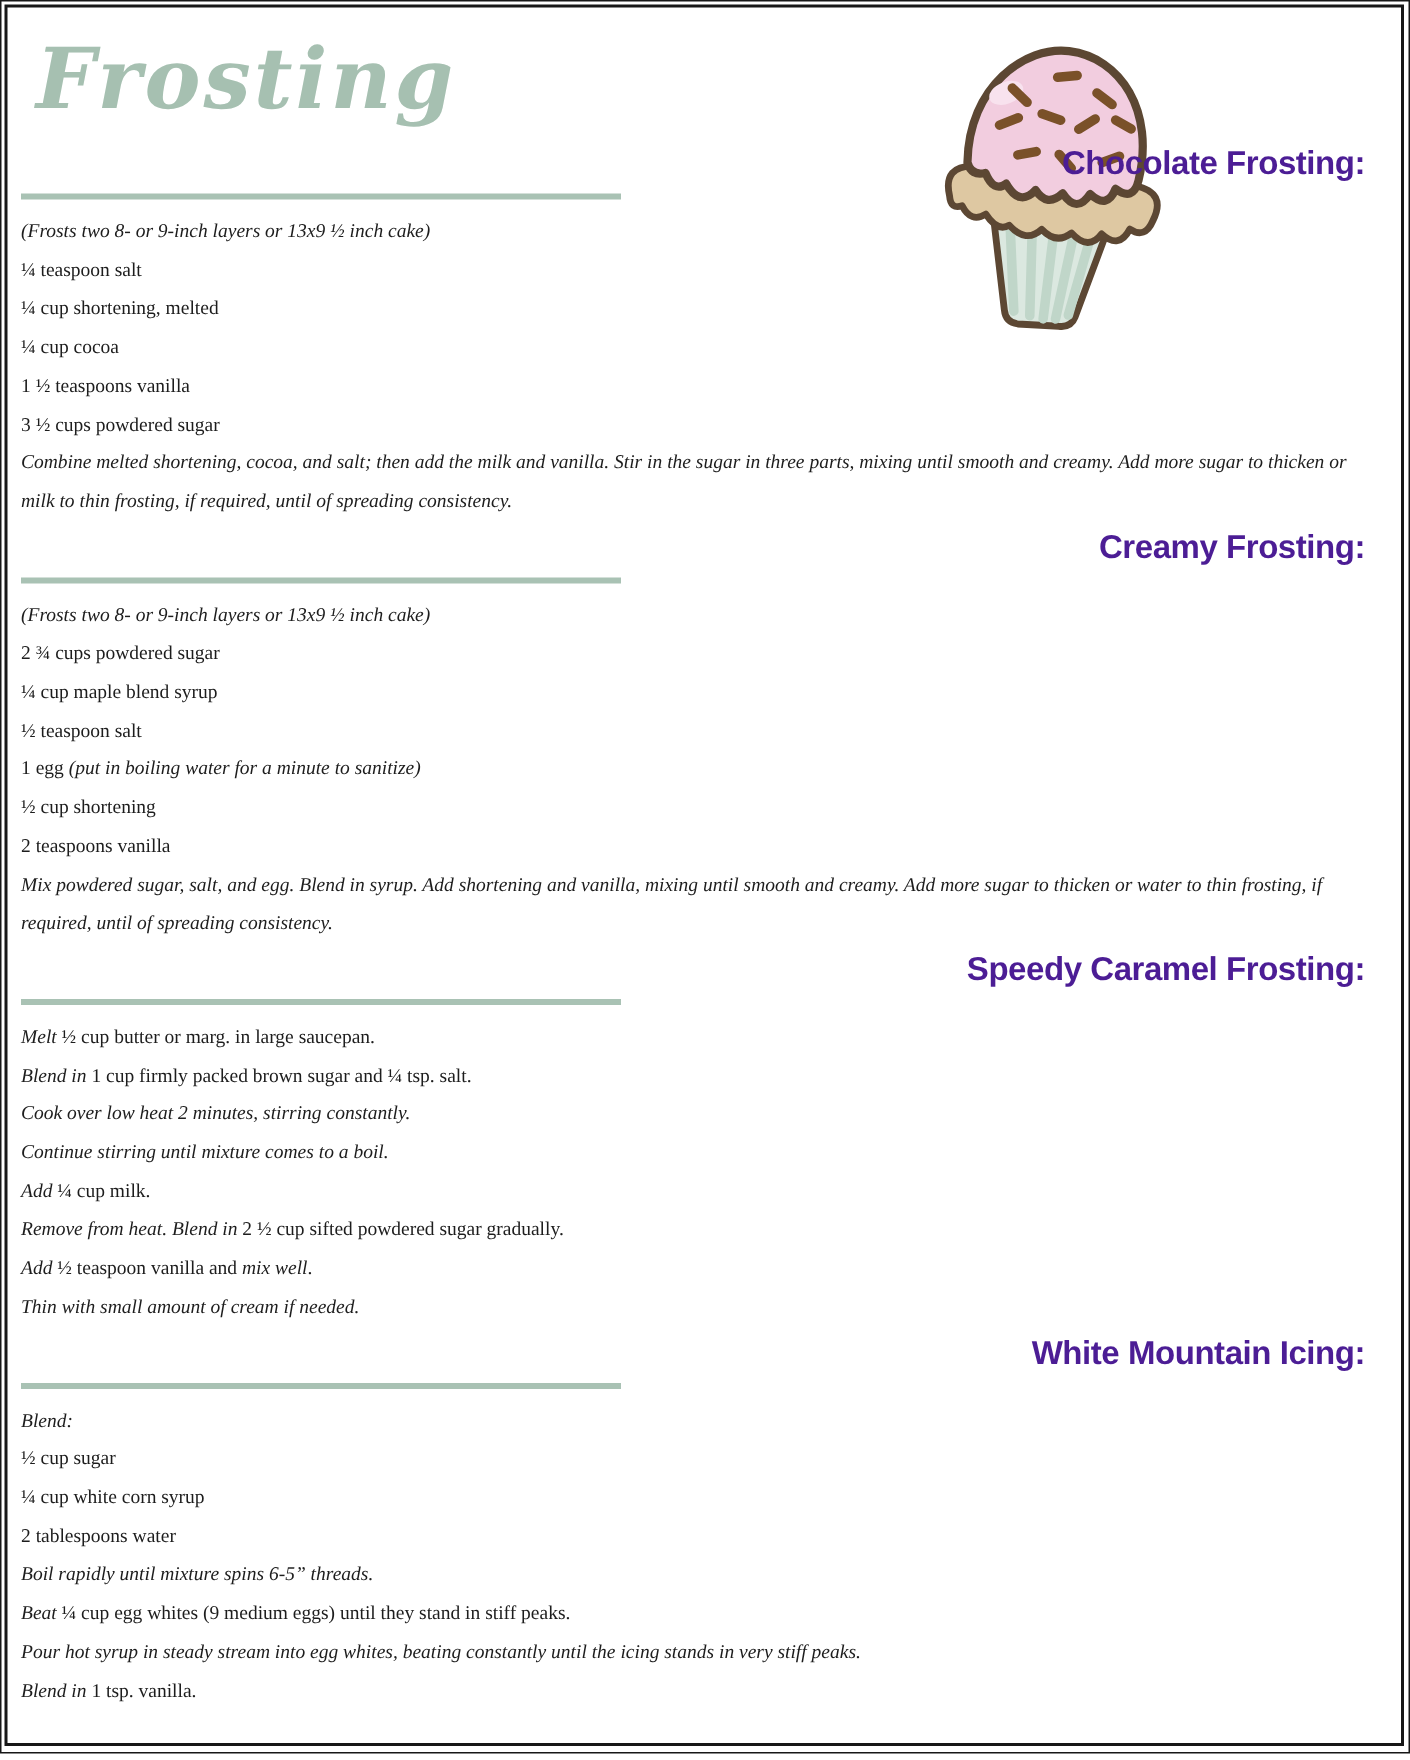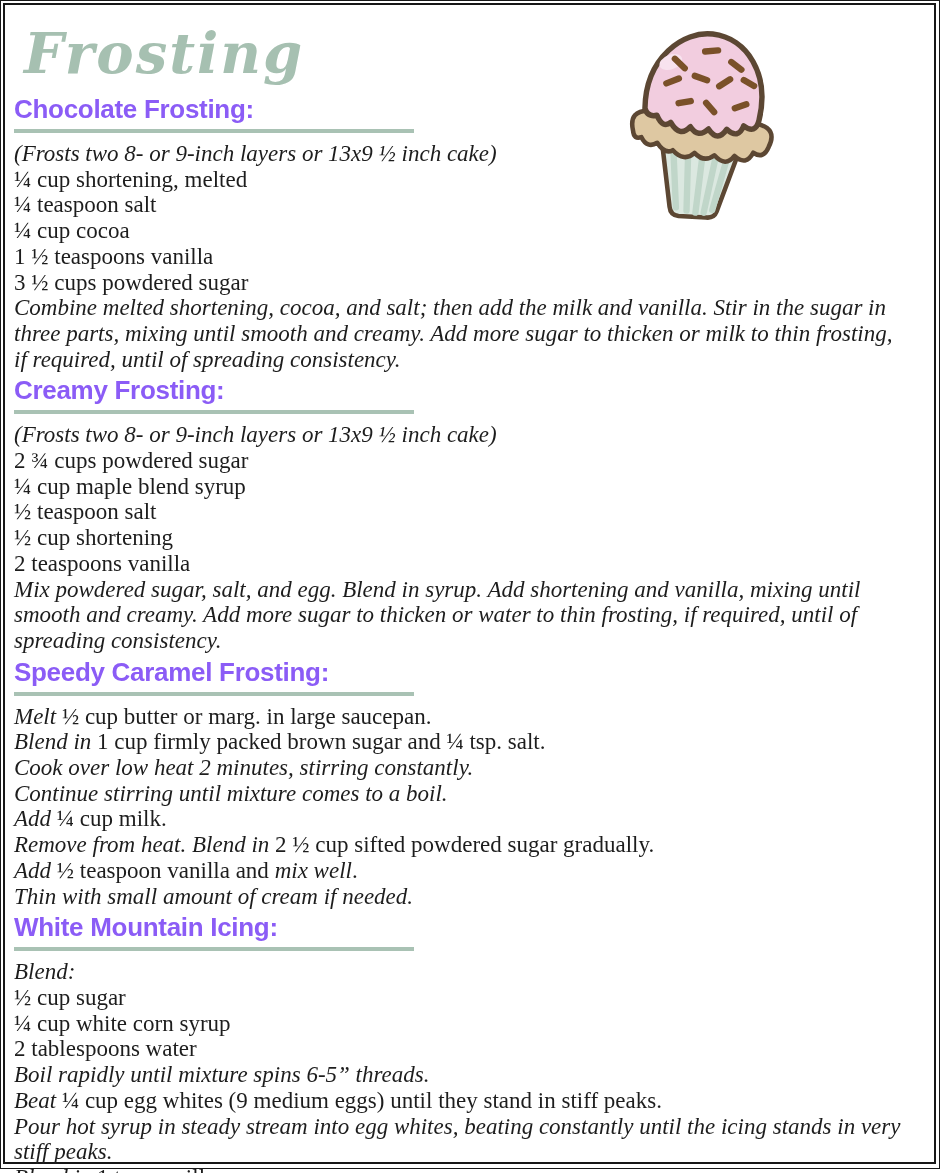--- a/index.html
+++ b/index.html
@@ -15,25 +15,26 @@
   h1.script-title {
     margin:4px 0 10px 10px;
     font-family:"DejaVu Serif","Liberation Serif",serif;
     font-style:italic; font-weight:bold;
     font-size:56px; line-height:62px; letter-spacing:2px;
     color:#a6c0b1;
   }
   h2.section-heading {
     margin:3px 0 0 0;
     font-family:"Liberation Sans","DejaVu Sans",sans-serif;
-    font-weight:bold; font-size:26px; line-height:30px; letter-spacing:-0.3px;
-    color:#8b5cf6;
+    font-weight:bold; font-size:22px; line-height:30px; letter-spacing:-0.3px;
+    color:#4c1d95;
+    text-align:right;
   }
   .rule { height:4px; width:400px; background:#a9c2b4; margin:5px 0 8px 0; }
-  p.line { margin:0; font-size:23px; line-height:25.7px; color:#1d1d1d; }
+  p.line { margin:0; font-size:13px; line-height:25.7px; color:#1d1d1d; }
   p.line .it { font-style:italic; }
   #cupcake { position:absolute; left:610px; top:22px; width:182px; height:212px; }
 </style>
 </head>
 <body>
 
 <div id="page">
   <div class="frame-outer"></div>
   <div class="frame-inner"></div>
 
@@ -48,34 +49,35 @@
     </g>
   </svg>
 
   <div class="content">
     <h1 class="script-title">Frosting</h1>
     <div>
         <section>
           <h2 class="section-heading">Chocolate Frosting:</h2>
           <div class="rule"></div>
           <p class="line"><span class="it">(Frosts two 8- or 9-inch layers or 13x9 ½ inch cake)</span></p>
+          <p class="line"><span>¼ teaspoon salt</span></p>
           <p class="line"><span>¼ cup shortening, melted</span></p>
-          <p class="line"><span>¼ teaspoon salt</span></p>
           <p class="line"><span>¼ cup cocoa</span></p>
           <p class="line"><span>1 ½ teaspoons vanilla</span></p>
           <p class="line"><span>3 ½ cups powdered sugar</span></p>
           <p class="line"><span class="it">Combine melted shortening, cocoa, and salt; then add the milk and vanilla. Stir in the sugar in three parts, mixing until smooth and creamy. Add more sugar to thicken or milk to thin frosting, if required, until of spreading consistency.</span></p>
         </section>
         <section>
           <h2 class="section-heading">Creamy Frosting:</h2>
           <div class="rule"></div>
           <p class="line"><span class="it">(Frosts two 8- or 9-inch layers or 13x9 ½ inch cake)</span></p>
           <p class="line"><span>2 ¾ cups powdered sugar</span></p>
           <p class="line"><span>¼ cup maple blend syrup</span></p>
           <p class="line"><span>½ teaspoon salt</span></p>
+          <p class="line"><span>1 egg </span><span class="it">(put in boiling water for a minute to sanitize)</span></p>
           <p class="line"><span>½ cup shortening</span></p>
           <p class="line"><span>2 teaspoons vanilla</span></p>
           <p class="line"><span class="it">Mix powdered sugar, salt, and egg. Blend in syrup. Add shortening and vanilla, mixing until smooth and creamy. Add more sugar to thicken or water to thin frosting, if required, until of spreading consistency.</span></p>
         </section>
         <section>
           <h2 class="section-heading">Speedy Caramel Frosting:</h2>
           <div class="rule"></div>
           <p class="line"><span class="it">Melt </span><span>½ cup butter or marg. in large saucepan.</span></p>
           <p class="line"><span class="it">Blend in </span><span>1 cup firmly packed brown sugar and ¼ tsp. salt.</span></p>
           <p class="line"><span class="it">Cook over low heat 2 minutes, stirring constantly.</span></p>

